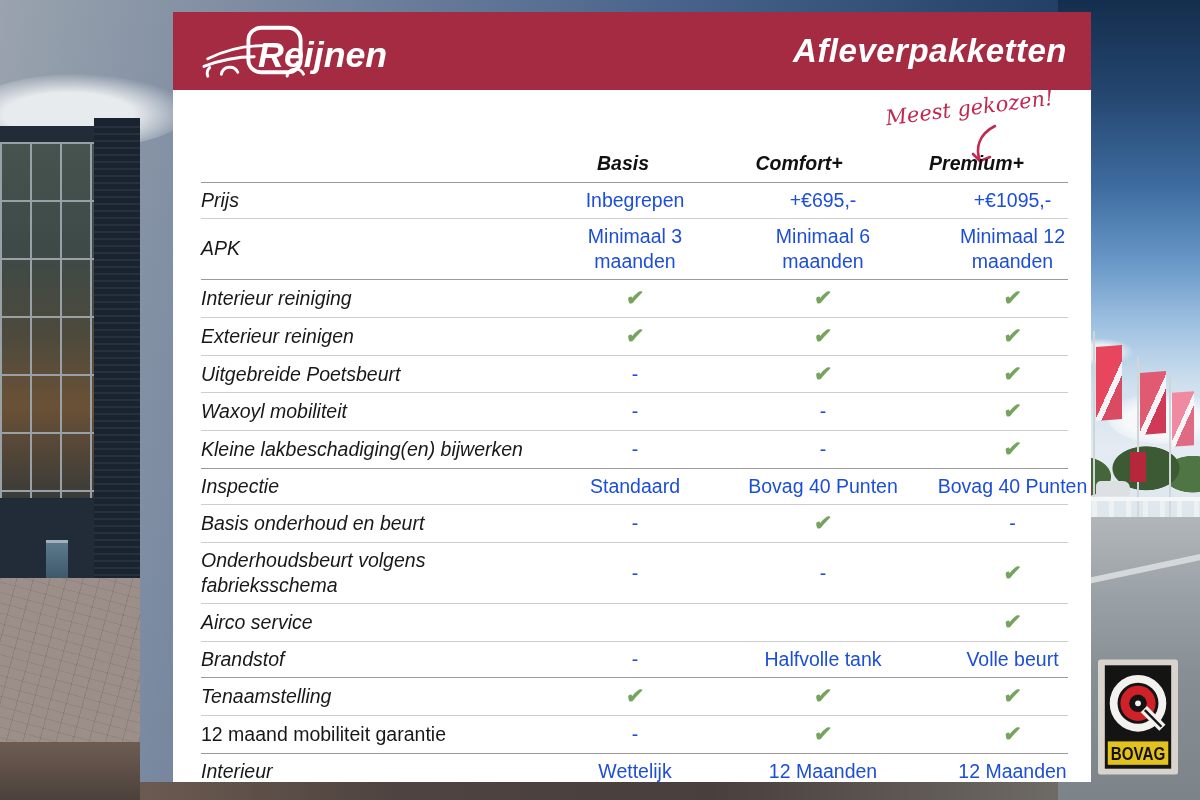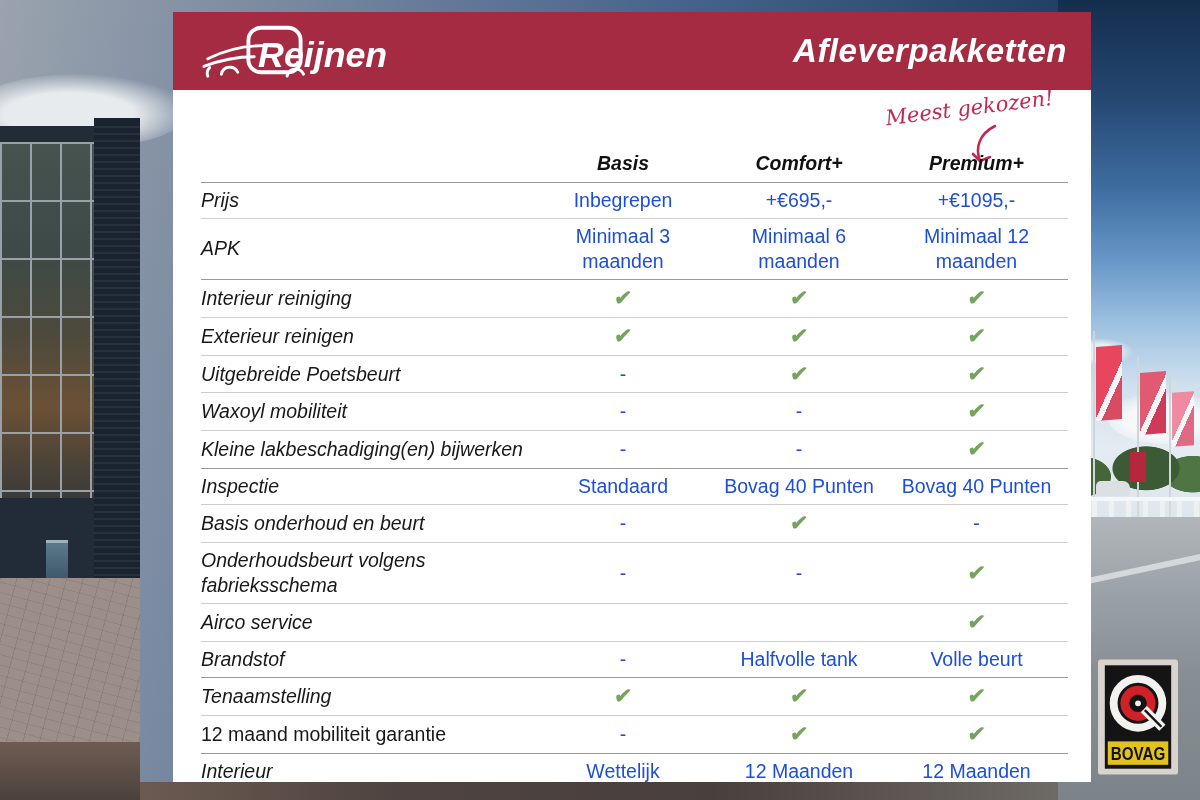--- a/index.html
+++ b/index.html
@@ -66,21 +66,21 @@
   
   .annot{position:absolute;right:22px;top:6px;width:200px;text-align:center;}
   .annot-text{display:inline-block;font-family:"DejaVu Serif",serif;font-style:italic;
     color:var(--annot,#c22950);font-size:21px;transform:rotate(-7deg);white-space:nowrap;}
   .annot-arrow{position:absolute;left:96px;top:28px;}
   
   .tbl{position:absolute;left:28px;top:52px;width:867px;}
   .thead,.trow{display:grid;grid-template-columns:332px 180px 172px 183px;box-sizing:border-box;}
   .thead{height:40px;align-items:end;padding-bottom:7px;}
   .hcell{font-weight:bold;font-style:italic;text-align:center;font-size:19.5px;color:#111;}
-  .trow{min-height:35.5px;align-items:center;border-top:1px solid var(--line,#cdcdcd);padding:5px 0;}
+  .trow{min-height:35.5px;align-items:center;border-top:1px solid var(--line,#cdcdcd);padding:5px 0;gap:12px;}
   .trow.strong{border-top:1px solid var(--line-strong,#9a9a9a);}
   .lbl{font-style:italic;font-size:19.5px;color:#181818;padding-right:8px;line-height:1.28;white-space:pre-line;}
   .trow.upright .lbl{font-style:normal;}
   .val{text-align:center;font-size:19.5px;color:#1d4ed8;line-height:1.28;white-space:pre-line;}
   .val.check{color:var(--check,#74a45e);font-size:21px;font-weight:bold;transform:skewX(-6deg);}
   
   .bovag{position:absolute;left:1098px;top:659px;width:80px;height:116px;}
 </style>
 </head>
 <body>

